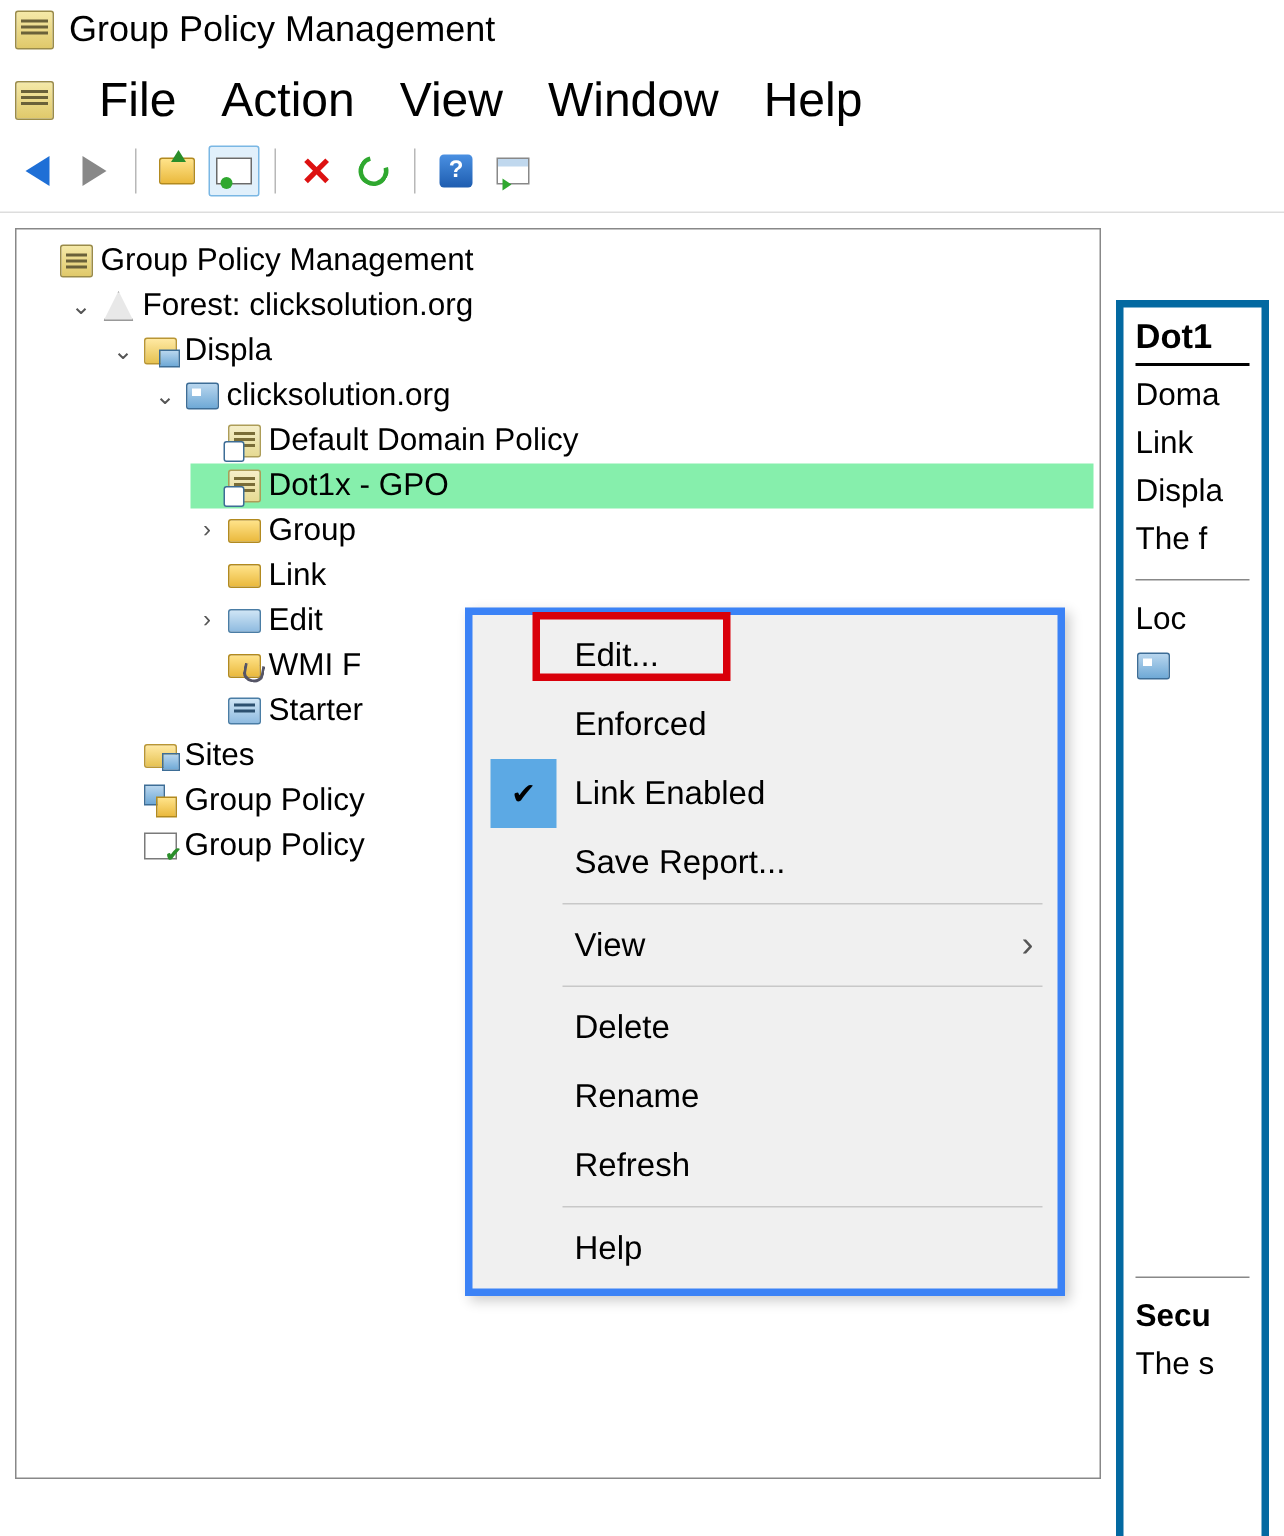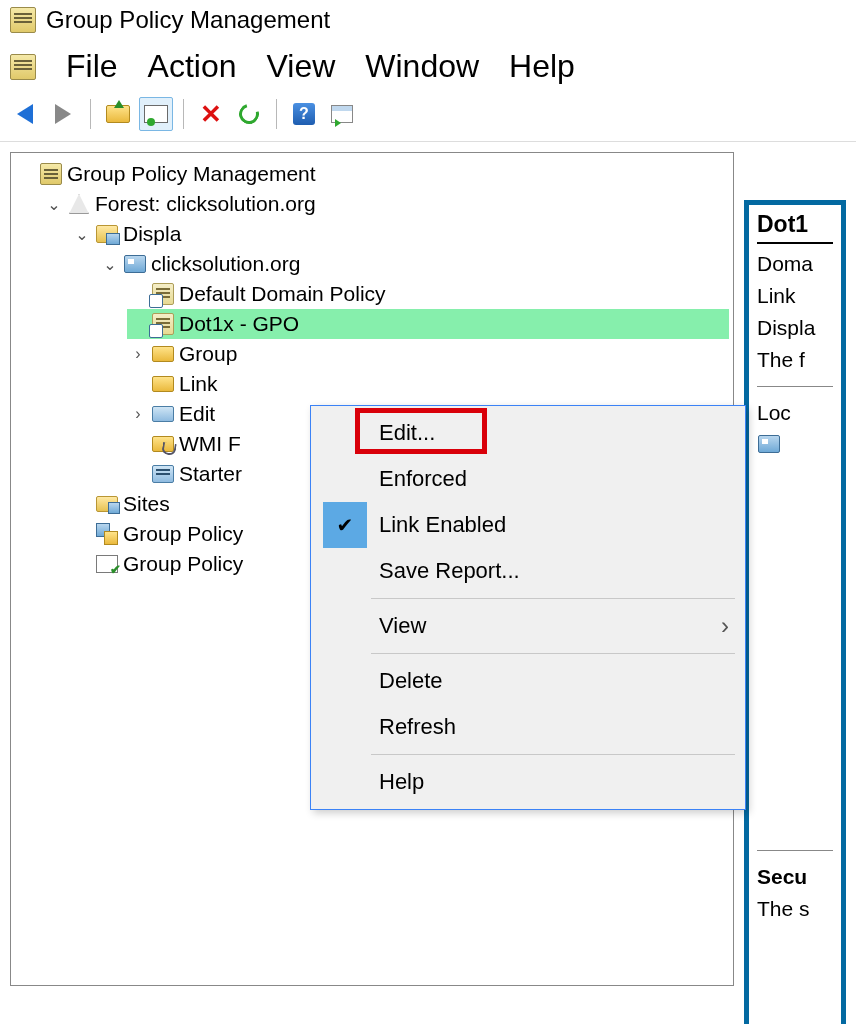--- a/index.html
+++ b/index.html
@@ -123,23 +123,23 @@
   .ic-model::after{content:"";position:absolute;right:0;bottom:0;width:12px;height:12px;background:linear-gradient(#ffe38a,#eab93d);border:1px solid #b28a1f;}
   .ic-results{width:22px;height:18px;background:#fff;border:1px solid #7a7a7a;position:relative;}
   .ic-results::after{content:"✔";position:absolute;right:-4px;bottom:-5px;color:#2a8e2a;font-size:13px;font-weight:bold;}
 
   .selected-row{background:#86efac;}
 
   
   .context-menu{
     position:absolute;
     left:310px; top:405px;
-    width:436px;
+    width:400px;
     background:#f0f0f0;
-    border:1px solid #3b82f6;
+    border:5px solid #3b82f6;
     box-shadow:3px 3px 8px rgba(0,0,0,0.2);
     z-index:50;
     padding:4px 0;
     text-align:right;
   }
   .cm-row{
     display:flex;align-items:center;
     padding:10px 18px 10px 68px;
     position:relative;
     font-size:22px;
@@ -379,20 +379,23 @@
     </div>
   <div class="cm-sep"></div>
   <div class="cm-row has-sub">
       <span>View</span>
     </div>
   <div class="cm-sep"></div>
   <div class="cm-row">
       <span>Delete</span>
     </div>
   <div class="cm-row">
+      <span>Rename</span>
+    </div>
+  <div class="cm-row">
       <span>Refresh</span>
     </div>
   <div class="cm-sep"></div>
   <div class="cm-row">
       <span>Help</span>
     </div>
 </div>
 
 <div class="highlight-box"></div>
 

